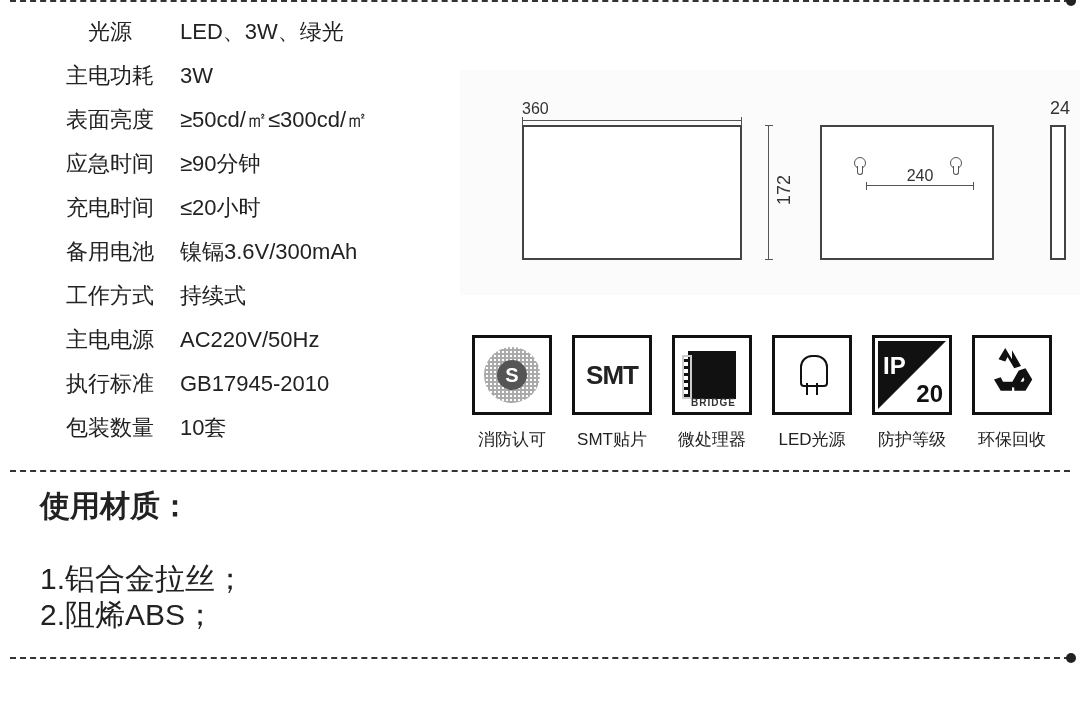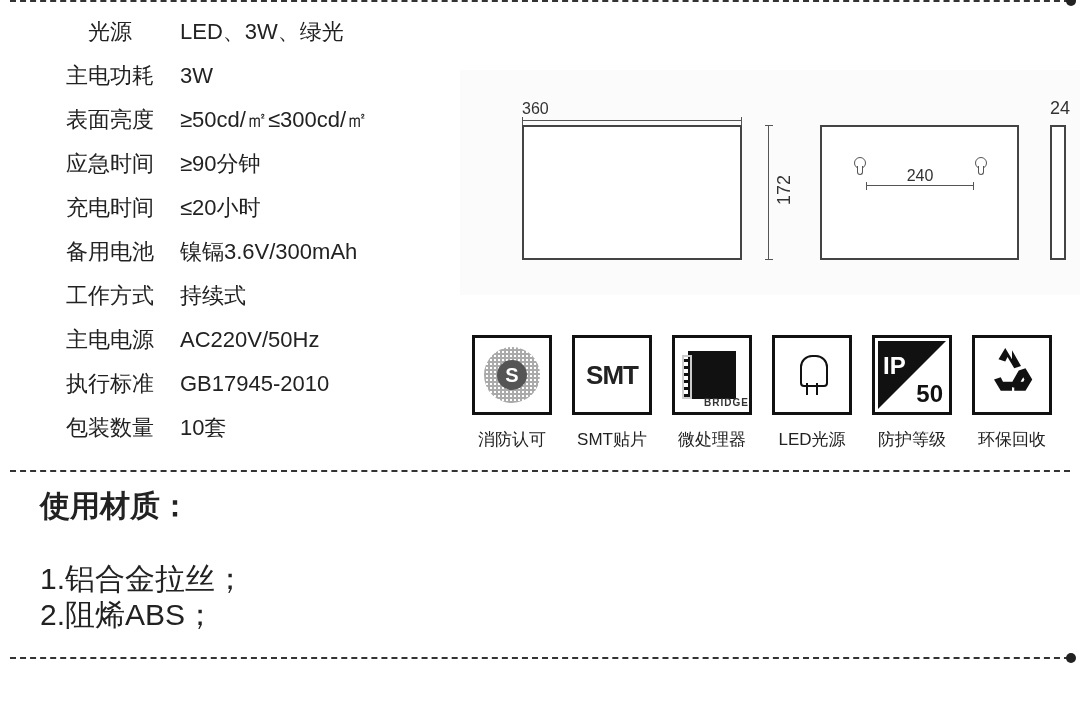--- a/index.html
+++ b/index.html
@@ -117,21 +117,21 @@
     font-size: 18px;
     color: #333;
     writing-mode: vertical-rl;
     transform: rotate(180deg);
   }
   
   .back-box {
     position: absolute;
     left: 360px;
     top: 55px;
-    width: 199px;
+    width: 174px;
     height: 135px;
     border: 2px solid #444;
     background: #fff;
   }
   .keyhole {
     width: 14px; height: 18px; position: relative;
   }
   .keyhole::before {
     content: "";
     position: absolute;
@@ -240,21 +240,21 @@
   .chip-pins::before { top:-6px; }
   .chip-pins::after { bottom:-6px; }
   .chip-pins2::before, .chip-pins2::after {
     content:""; position:absolute; background:
       repeating-linear-gradient(0deg,#111 0 3px,transparent 3px 7px);
     top:4px; height:40px; width:6px;
   }
   .chip-pins2::before { left:-6px; }
   .chip-pins2::after { right:-6px; }
   .bridge-label {
-    position:absolute; bottom:4px; left:16px; right:0; text-align:right;
+    position:absolute; bottom:4px; left:16px; right:0; text-align:left;
     font-size:10px; letter-spacing:1px; color:#333;
   }
   .led-bulb {
     width:28px;height:40px;position:relative;
   }
   .led-bulb::before{
     content:"";position:absolute;top:0;left:2px;width:24px;height:28px;
     border:2px solid #111;border-radius:12px 12px 4px 4px;
   }
   .led-bulb::after{
@@ -376,21 +376,21 @@
   <div class="cert-item">
     <div class="cert-box">
       <div class="led-bulb"></div>
     </div>
     <div class="cert-label">LED光源</div>
   </div>
   <div class="cert-item">
     <div class="cert-box ip-box">
       <div class="ip-tri"></div>
       <div class="ip-text">IP</div>
-      <div class="ip-num">50</div>
+      <div class="ip-num">20</div>
     </div>
     <div class="cert-label">防护等级</div>
   </div>
   <div class="cert-item">
     <div class="cert-box">
       <div class="recycle">
         <svg viewBox="0 0 24 24">
             <path fill="#111" d="M7 19l-3-5 3-1 1 2h4v4H7zm10 0h-4v-4h4l1-2 3 1-3 5zm-5-14L9 0 6 5l3 1 1-2 3 5 3-1-4-7zM18 9l3 5-3 1-1-2-3 5-3-1 4-7 3-1z"></path>
           </svg>
       </div>

